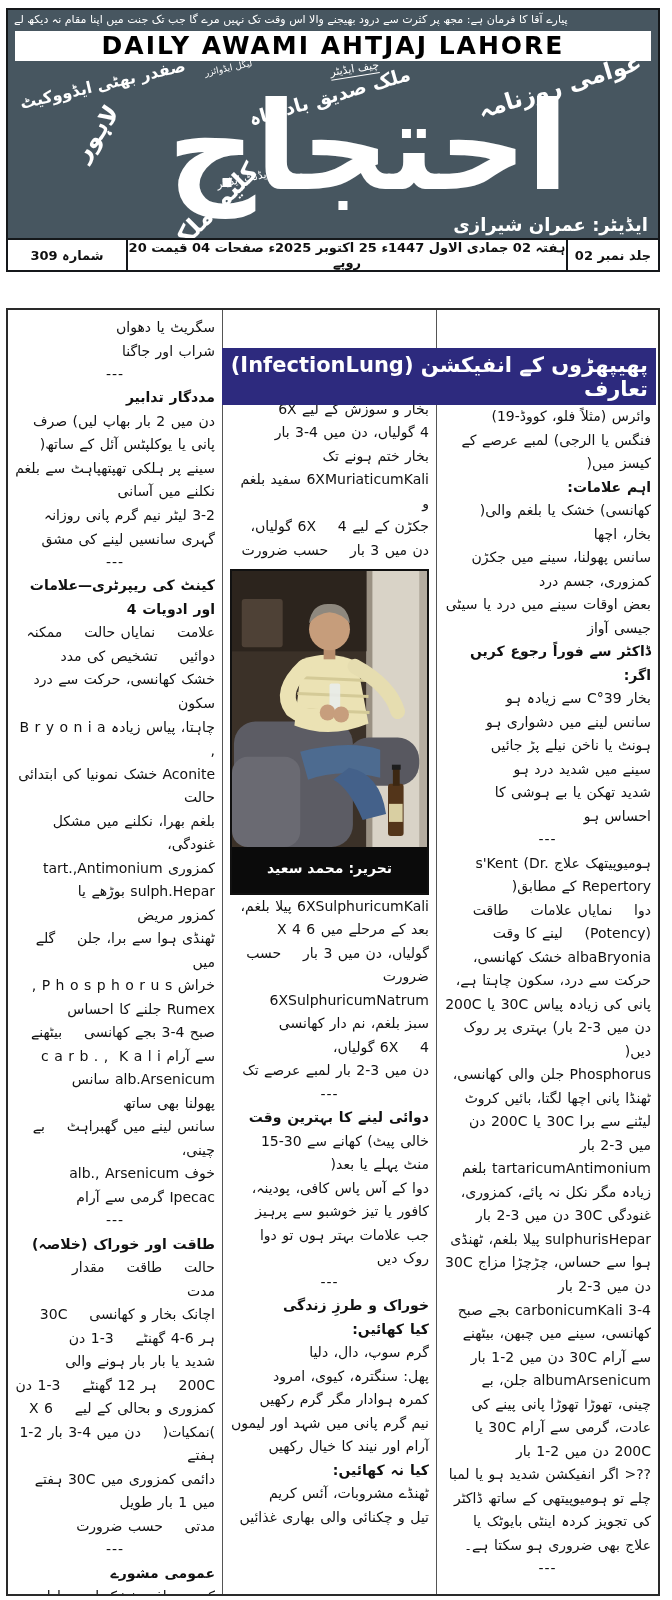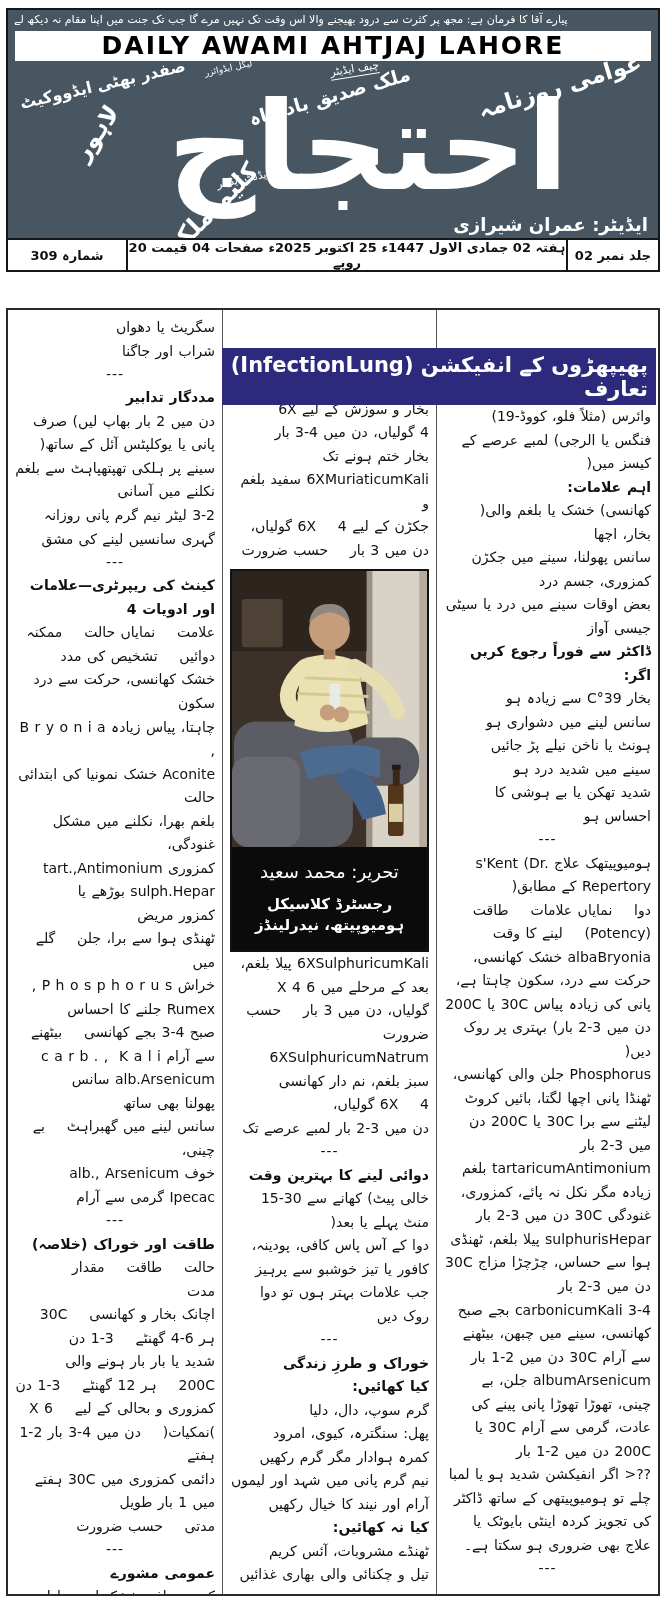--- a/index.html
+++ b/index.html
@@ -47,21 +47,21 @@
   .para{direction:rtl;text-align:right;font-size:14px;line-height:1.68;white-space:pre-wrap;
     word-spacing:1px;}
   .para.c{text-align:right;}
   .para.h{font-weight:bold;}
   .para.sep{text-align:center;letter-spacing:1px;padding:4px 0;line-height:1.1;}
 
   
   .photo-wrap{margin:7px 0 0;border:2px solid #111;}
   .photo-wrap svg{display:block;width:100%;height:276px;}
   .photo-caption{background:#0b0b0b;color:#fff;text-align:center;padding:12px 2px 14px;direction:rtl;}
-  .cap1{font-size:18px;font-weight:normal;line-height:1.4;}
+  .cap1{font-size:14px;font-weight:bold;line-height:1.4;}
   .cap2{font-size:15px;font-weight:bold;margin-top:10px;line-height:1.4;}
 </style>
 </head>
 <body>
 
 <div class="page">
 
   <div class="header-box">
     <div class="quote-line">پیارے آقا کا فرمان ہے: مجھ پر کثرت سے درود بھیجنے والا اس وقت تک نہیں مرے گا جب تک جنت میں اپنا مقام نہ دیکھ لے</div>
     <div class="daily-strip">DAILY AWAMI AHTJAJ LAHORE</div>
@@ -158,21 +158,20 @@
             </g>
             <g>
               <rect x="160" y="212" width="16" height="52" rx="3" fill="#53351a"></rect>
               <rect x="165" y="196" width="7" height="18" fill="#3c2712"></rect>
               <rect x="164" y="193" width="9" height="5" fill="#1d1d1d"></rect>
               <rect x="161" y="232" width="14" height="18" fill="#d9cfa2"></rect>
             </g>
           </svg>
           <div class="photo-caption">
             <div class="cap1">تحریر: محمد سعید</div>
-            <div class="cap2">رجسٹرڈ کلاسیکل ہومیوپیتھ، نیدرلینڈز</div>
           </div>
         </div>
 
         <div>
             <div class="para" dir="rtl">6XSulphuricumKali پیلا بلغم،</div>
             <div class="para" dir="rtl">بعد کے مرحلے میں 6 X 4</div>
             <div class="para c" dir="rtl">گولیاں، دن میں 3 بار    حسب</div>
             <div class="para" dir="rtl">ضرورت</div>
             <div class="para" dir="rtl">6XSulphuricumNatrum</div>
             <div class="para" dir="rtl">سبز بلغم، نم دار کھانسی</div>

